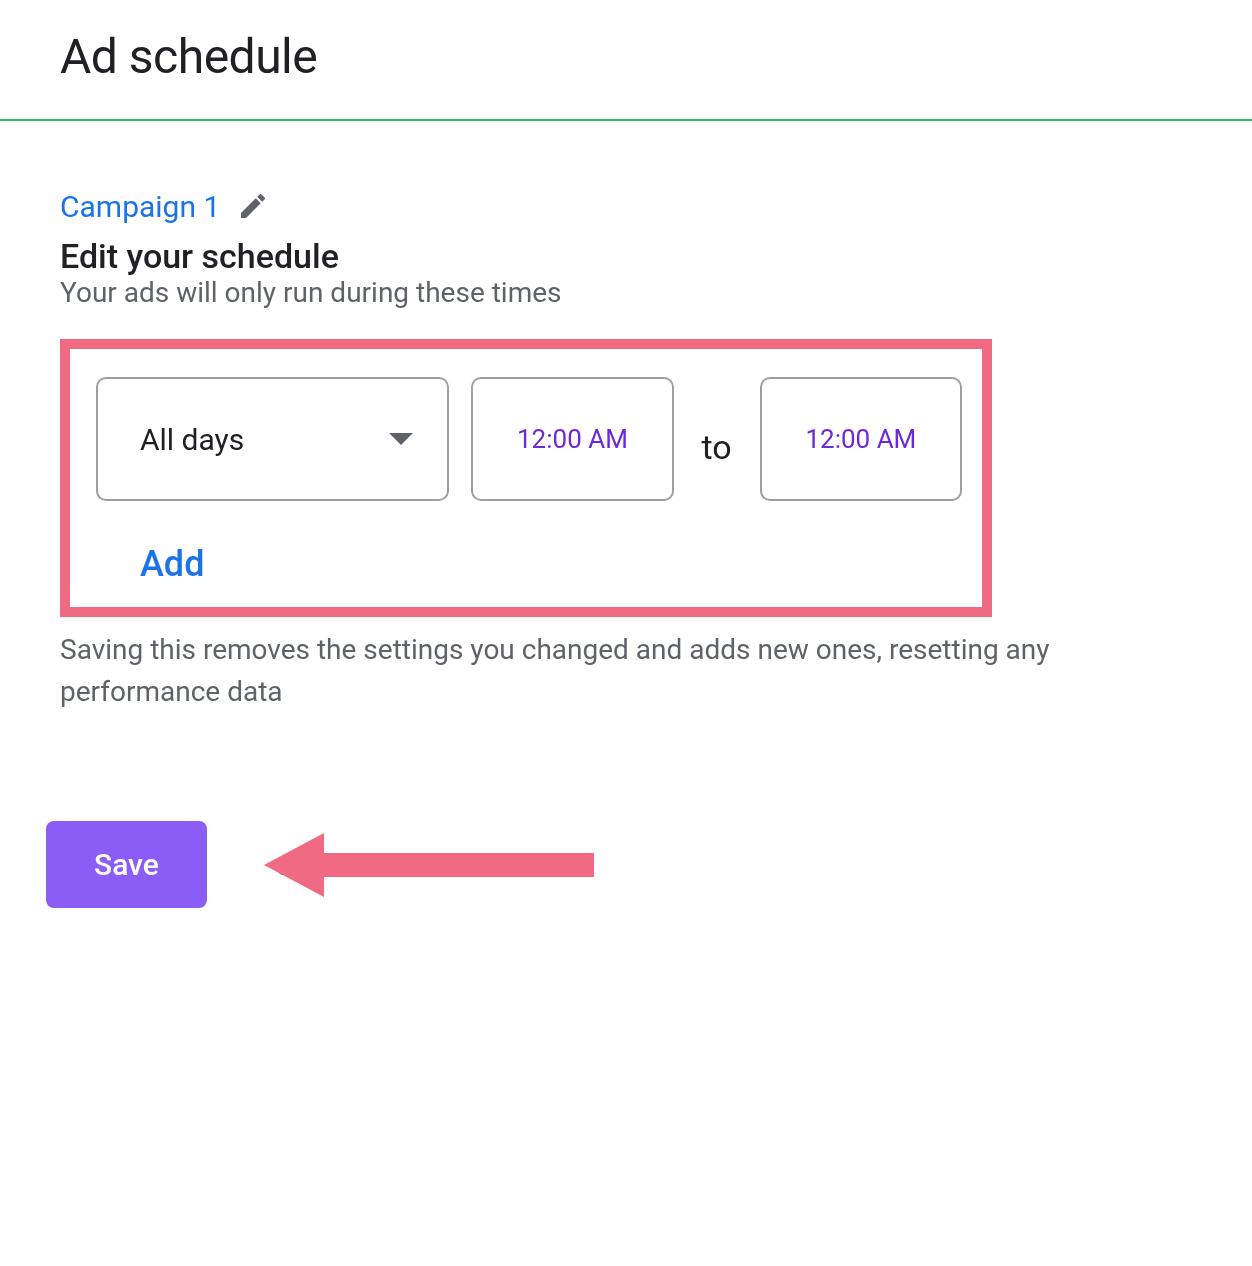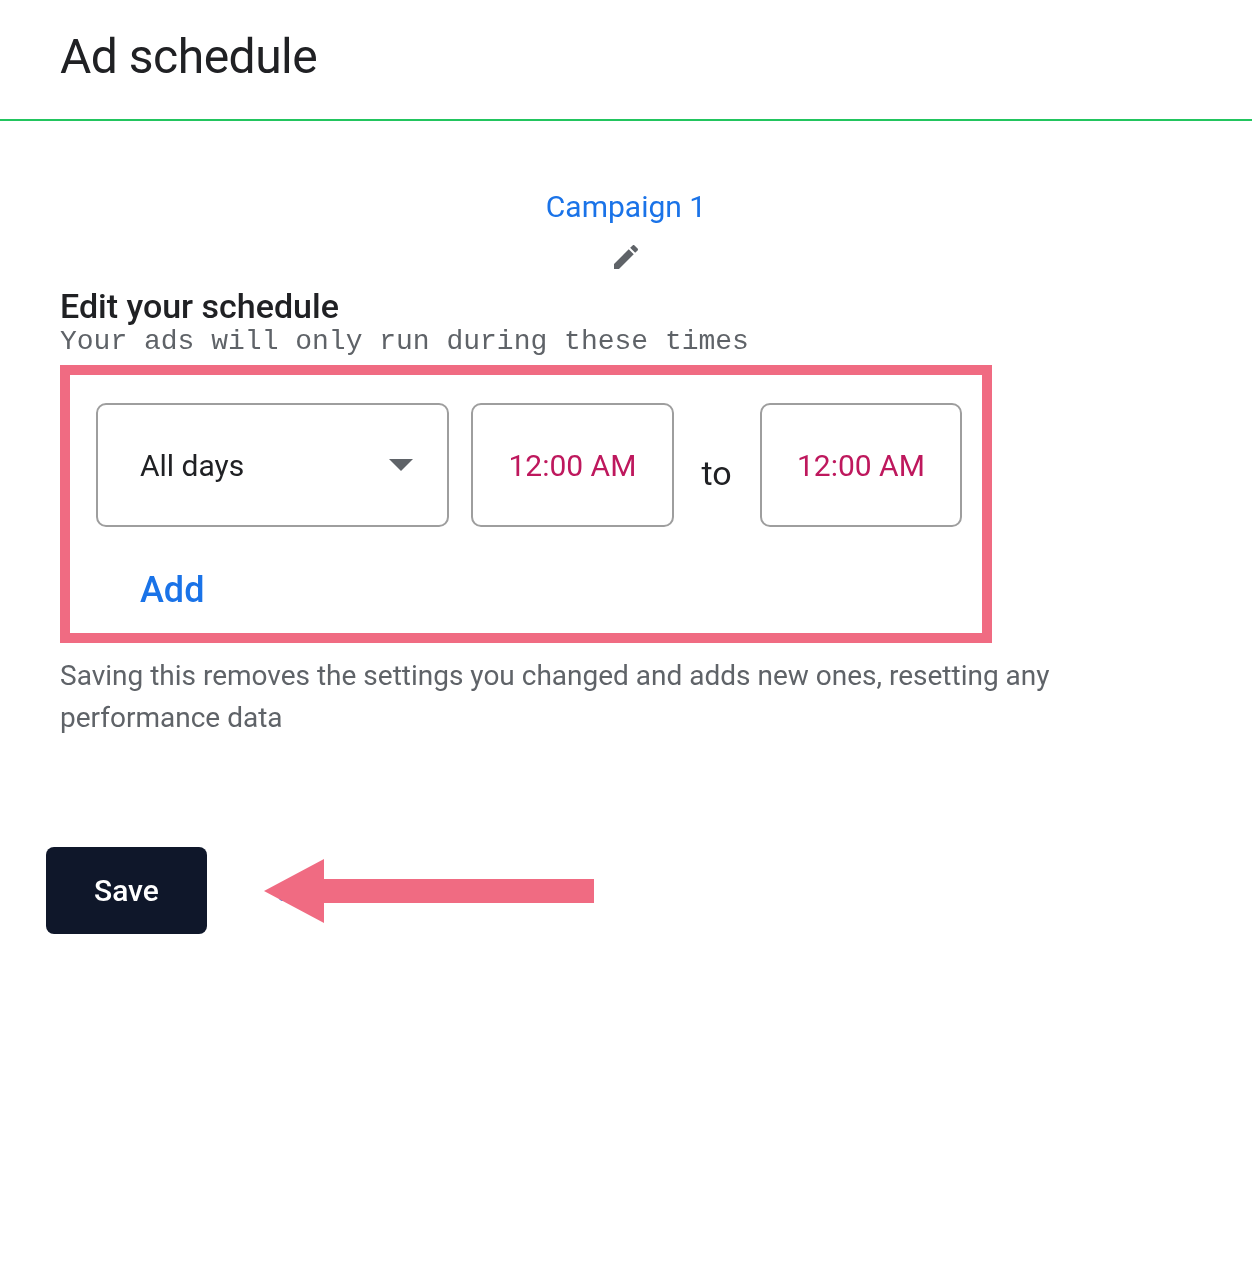--- a/index.html
+++ b/index.html
@@ -22,24 +22,23 @@
       font-size: 48px;
       font-weight: 400;
       color: #202124;
       letter-spacing: -0.5px;
     }
     .content {
       padding: 68px 60px 0 60px;
     }
     .campaign-row {
       display: flex;
-      align-items: center;
+      align-items: flex-start;
       gap: 16px;
       margin-bottom: 12px;
-      flex-direction: column;
     }
     .campaign-name {
       font-size: 30px;
       color: #1a73e8;
       font-weight: 400;
     }
     .pencil-icon {
       width: 34px;
       height: 34px;
       cursor: pointer;
@@ -53,22 +52,21 @@
       fill: #5f6368;
     }
     .section-title {
       font-size: 34px;
       font-weight: 500;
       color: #202124;
     }
     .description {
       font-size: 28px;
       color: #5f6368;
-      margin-bottom: 8px;
-      font-family: Liberation Mono, monospace;
+      margin-bottom: 30px;
     }
     .highlight-box {
       border: 10px solid #f06b82;
       padding: 28px 20px 22px 26px;
       width: 932px;
     }
     .schedule-row {
       display: flex;
       align-items: center;
       gap: 22px;
@@ -101,22 +99,22 @@
       height: 124px;
       border: 2px solid #9e9e9e;
       border-radius: 10px;
       display: flex;
       align-items: center;
       justify-content: center;
       cursor: pointer;
       background: #fff;
     }
     .time-input-text {
-      font-size: 30px;
-      color: #be185d;
+      font-size: 26px;
+      color: #6d28d9;
     }
     .to-label {
       font-size: 34px;
       color: #202124;
       padding: 0 6px;
       margin-top: 16px;
     }
     .add-button {
       background: none;
       border: none;
@@ -143,21 +141,21 @@
       margin-top: 12px;
     }
     .button-row {
       display: flex;
       align-items: center;
       margin-top: 108px;
       position: relative;
       margin-left: -14px;
     }
     .save-button {
-      background: #0f172a;
+      background: #8b5cf6;
       color: #fff;
       border: none;
       border-radius: 8px;
       font-size: 30px;
       font-weight: 500;
       padding: 26px 48px;
       cursor: pointer;
       font-family: inherit;
     }
     .cancel-button {

